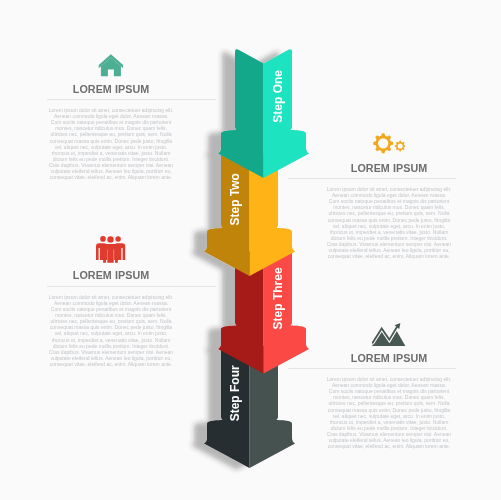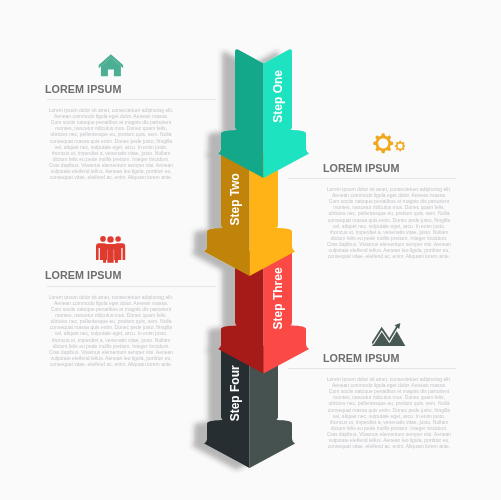--- a/index.html
+++ b/index.html
@@ -5,21 +5,21 @@
   html,body{margin:0;padding:0;}
   body{width:501px;height:500px;background:#fafafa;overflow:hidden;
        font-family:"Liberation Sans",sans-serif;}
   #stage{position:relative;width:501px;height:500px;}
   #arrows{position:absolute;left:0;top:0;}
   .steplabel{fill:#ffffff;font-size:12px;font-weight:bold;text-anchor:middle;
               dominant-baseline:central;}
   .blk{position:absolute;}
   .iconwrap{display:flex;align-items:flex-start;justify-content:center;}
   .icon{display:block;}
-  .ttl{font-size:10.75px;line-height:13px;font-weight:bold;
+  .ttl{text-align:center;font-size:10.75px;line-height:13px;font-weight:bold;
         color:#6e6e70;letter-spacing:0.05px;}
   .rule{position:absolute;height:1px;background:#e5e5e5;}
   .para{font-size:5px;color:#c3c5c9;text-align:center;}
   .pline{line-height:6.08px;white-space:nowrap;}
 </style>
 </head>
 <body style="background: rgb(250, 250, 250);">
 
 <div id="stage">
 

